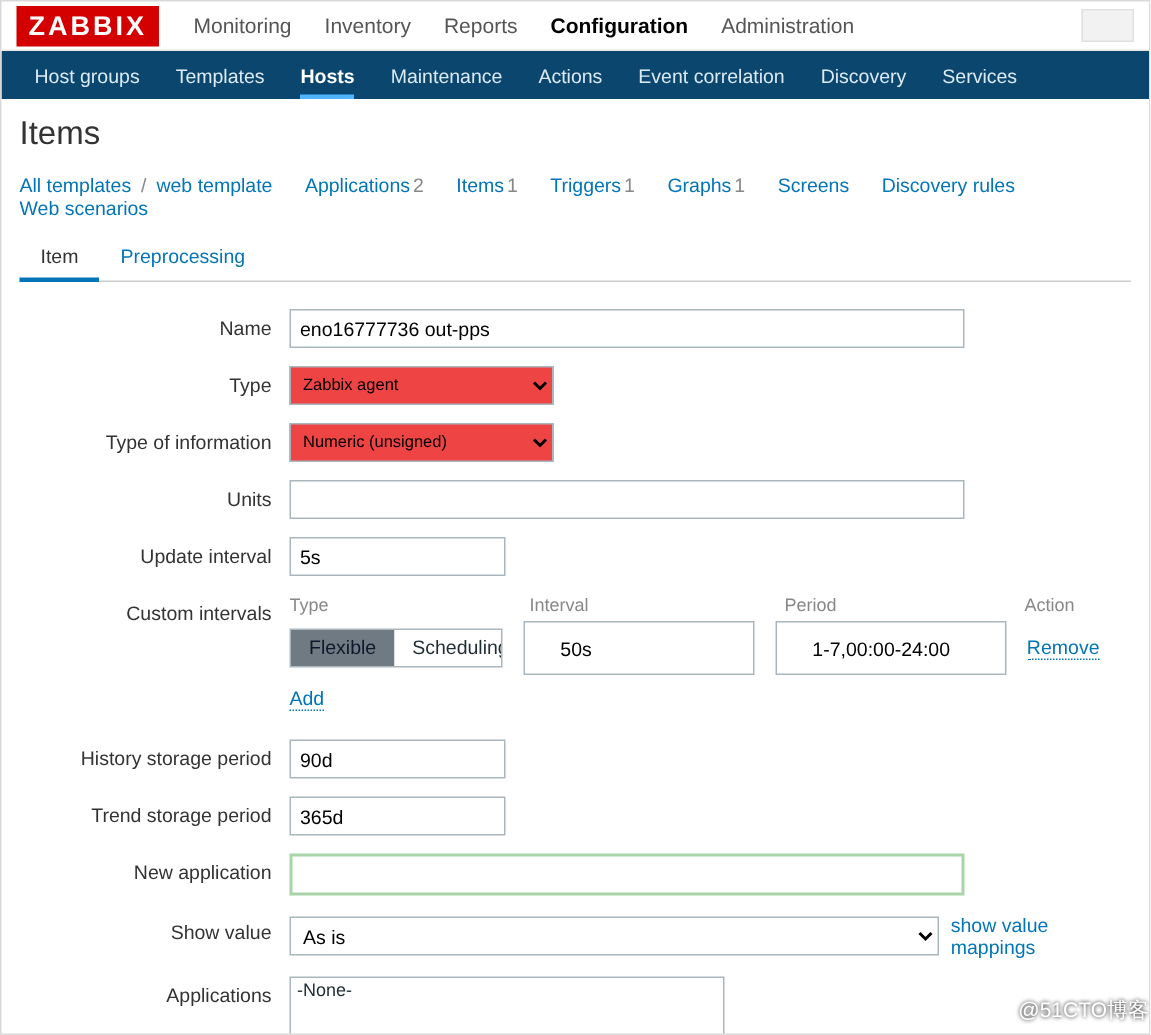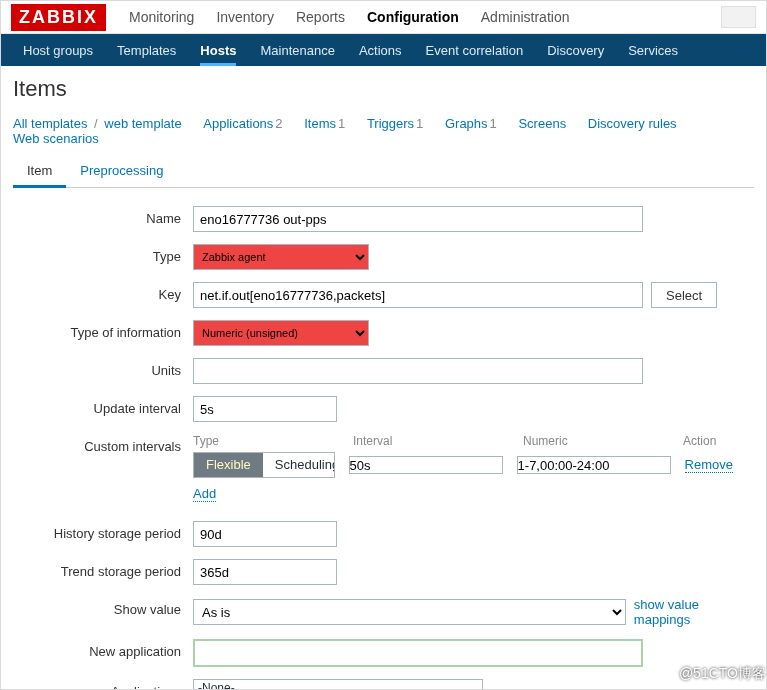--- a/index.html
+++ b/index.html
@@ -33,22 +33,22 @@
   .btn { height:26px; border:1px solid #aab6bd; background:#fff; padding:0 14px; cursor:pointer; font-size:13px; color:#333; }
   .custom-intervals { width:540px; }
   .ci-header { display:flex; color:#888; font-size:12px; padding-bottom:4px; }
   .ci-type-h { width:160px; }
   .ci-int-h { width:170px; }
   .ci-per-h { width:160px; }
   .ci-act-h { width:50px; }
   .ci-row { display:flex; align-items:center; gap:0; margin-bottom:8px; }
   .toggle-group { display:inline-flex; border:1px solid #aab6bd; height:26px; overflow:hidden; margin-right:14px; }
   .toggle-opt { padding:0 12px; line-height:24px; cursor:pointer; background:#fff; }
-  .toggle-opt.active { background:#6f7a83; color:#fef9c3; }
-  .ci-input { width:154px; height:18px; border:1px solid #aab6bd; padding:0 0; font-size:13px; margin-right:14px; }
+  .toggle-opt.active { background:#6f7a83; color:#0f172a; }
+  .ci-input { width:154px; height:36px; border:1px solid #aab6bd; padding:0 24px; font-size:13px; margin-right:14px; }
   .link-blue { color:#0275b8; cursor:pointer; font-size:13px; }
   .link-blue.dotted { border-bottom:1px dotted #0275b8; }
   .newapp-input { width:450px; height:28px; border:2px solid #a9d4a9; padding:0 6px; font-size:13px; }
   .apps-list { width:290px; height:60px; border:1px solid #aab6bd; overflow:auto; font-size:12px; }
   .app-item { padding:1px 4px; cursor:pointer; }
   .container { position:relative; width:767px; height:690px; overflow:hidden; border:1px solid #d9d9d9; }
   .wm { position:absolute; bottom:6px; right:0; color:#fff; font-size:14px; text-shadow:0 0 3px #000; }
 </style>
 </head>
 <body>
@@ -108,27 +108,20 @@
           </div>
       </div>
 
       <div class="row">
         <div class="label-col">Type</div>
         <div class="field-col">
             <select class="med"><option>Zabbix agent</option></select>
           </div>
       </div>
 
-      <div class="row">
-        <div class="label-col">Key</div>
-        <div class="field-col">
-          <input type="text" class="wide" value="net.if.out[eno16777736,packets]" style="">
-          <button class="btn">Select</button>
-        </div>
-      </div>
 
       <div class="row">
         <div class="label-col">Type of information</div>
         <div class="field-col">
             <select class="med"><option>Numeric (unsigned)</option></select>
           </div>
       </div>
 
       <div class="row">
         <div class="label-col">Units</div>
@@ -144,21 +137,21 @@
           </div>
       </div>
 
       <div class="row">
         <div class="label-col">Custom intervals</div>
         <div class="field-col">
           <div class="custom-intervals">
             <div class="ci-header">
               <div class="ci-type-h">Type</div>
               <div class="ci-int-h">Interval</div>
-              <div class="ci-per-h">Numeric</div>
+              <div class="ci-per-h">Period</div>
               <div class="ci-act-h">Action</div>
             </div>
             <div class="ci-row">
               <div class="toggle-group">
                 <div class="toggle-opt active">Flexible</div>
                 <div class="toggle-opt">Scheduling</div>
               </div>
               <input type="text" class="ci-input" value="50s" style="">
               <input type="text" class="ci-input" value="1-7,00:00-24:00" style="">
               <span class="link-blue dotted">Remove</span>
@@ -176,35 +169,35 @@
       </div>
 
       <div class="row">
         <div class="label-col">Trend storage period</div>
         <div class="field-col">
             <input type="text" class="med" value="365d" style="">
           </div>
       </div>
 
       <div class="row">
+        <div class="label-col">New application</div>
+        <div class="field-col">
+            <input type="text" class="newapp-input" value="" style="">
+          </div>
+      </div>
+
+      <div class="row">
         <div class="label-col">Show value</div>
         <div class="field-col">
           <select class="wide"><option>As is</option></select>
           <a class="link-blue">show value mappings</a>
         </div>
       </div>
 
       <div class="row">
-        <div class="label-col">New application</div>
-        <div class="field-col">
-            <input type="text" class="newapp-input" value="" style="">
-          </div>
-      </div>
-
-      <div class="row">
         <div class="label-col">Applications</div>
         <div class="field-col">
           <div class="apps-list">
             <div class="app-item">-None-</div>
 
           </div>
         </div>
       </div>
 
     </div>

